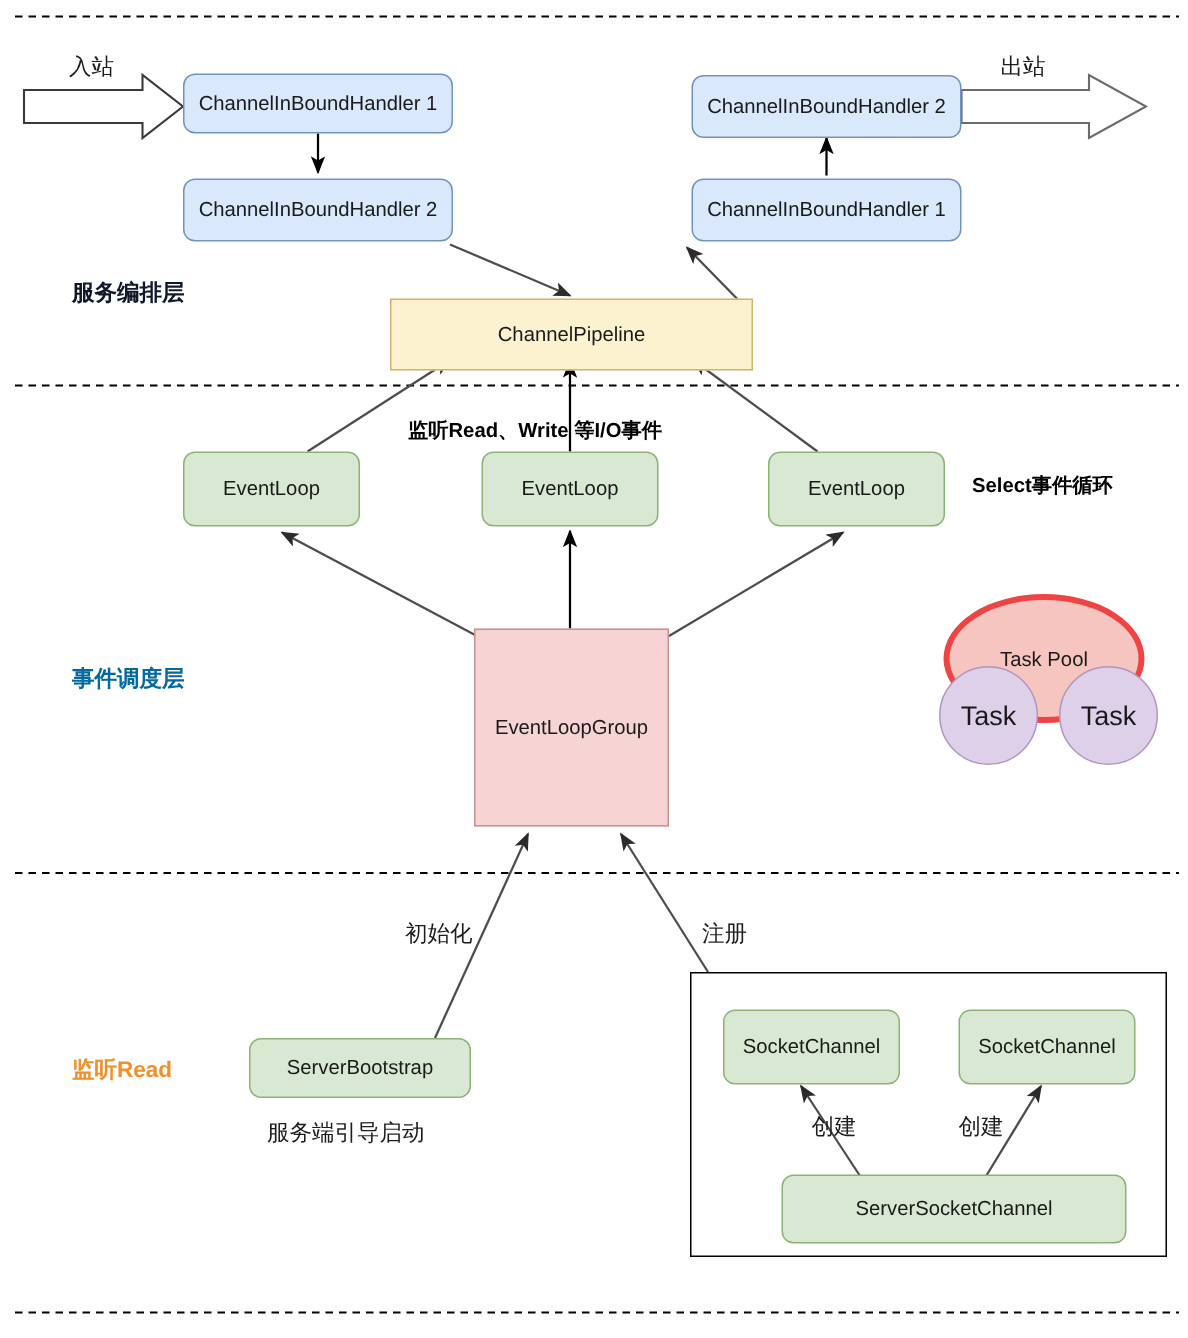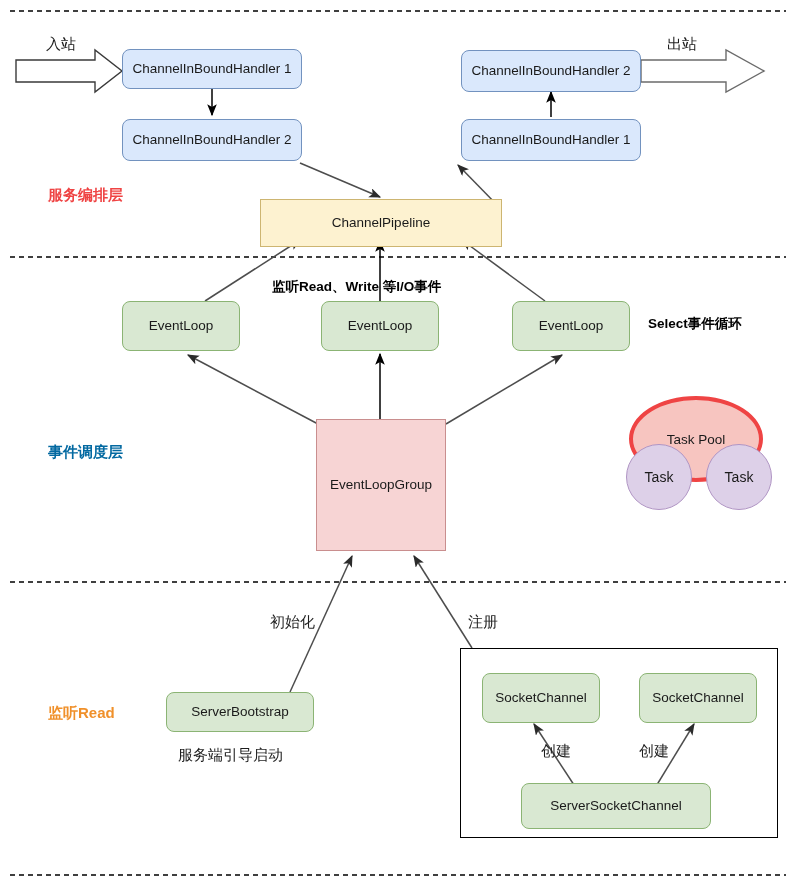--- a/index.html
+++ b/index.html
@@ -12,21 +12,21 @@
         line-height:1.25;}
   .blue{background:#dae8fc;border:1px solid #7292bf;border-radius:8px;}
   .yellow{background:#fdf2d0;border:1px solid #cdb571;}
   .green{background:#d9e8d2;border:1px solid #8bb474;border-radius:8px;}
   .pink{background:#f7d4d4;border:1px solid #c98e8e;}
   .plainbox{background:transparent;border:1.6px solid #000;}
 
   .pool{position:absolute;background:#f7c5c0;border:4px solid #ef4444;border-radius:50%;
         display:flex;align-items:center;justify-content:center;font-size:13.5px;color:#1a1a1a;}
   .task{position:absolute;background:#ddd0e8;border:1px solid #b095c4;border-radius:50%;
-        display:flex;align-items:center;justify-content:center;font-size:14px;color:#1a1a1a;}
+        display:flex;align-items:center;justify-content:center;font-size:18px;color:#1a1a1a;}
 
   .lbl{position:absolute;font-size:15px;color:#1d1d1d;white-space:nowrap;}
   .layerlbl{position:absolute;font-size:15px;font-weight:bold;white-space:nowrap;}
   .bold-lbl{position:absolute;font-size:13.5px;font-weight:bold;color:#000;white-space:nowrap;}
 </style>
 </head>
 <body>
 
 <div id="stage">
 
@@ -66,21 +66,21 @@
     <line x1="446" y1="424" x2="562" y2="355" stroke="#4d4d4d" stroke-width="1.5" marker-end="url(#ah)"></line>
 
     <line x1="290" y1="692" x2="352" y2="556" stroke="#4d4d4d" stroke-width="1.5" marker-end="url(#ah)"></line>
 
     <line x1="472" y1="648" x2="414" y2="556" stroke="#4d4d4d" stroke-width="1.5" marker-end="url(#ah)"></line>
 
     <line x1="576" y1="788" x2="534" y2="724" stroke="#4d4d4d" stroke-width="1.5" marker-end="url(#ah)"></line>
     <line x1="655" y1="788" x2="694" y2="724" stroke="#4d4d4d" stroke-width="1.5" marker-end="url(#ah)"></line>
   </svg>
 
-  <div class="layerlbl" style="left:48px;top:186px;color:#ef4444;">服务编排层</div>
+  <div class="layerlbl" style="left:48px;top:186px;color:#0f172a;">服务编排层</div>
   <div class="layerlbl" style="left:48px;top:443px;color:#0369a1;">事件调度层</div>
   <div class="layerlbl" style="left:48px;top:704px;color:#f0902a;">监听Read</div>
 
   <div class="lbl" style="left:46px;top:35px;">入站</div>
   <div class="lbl" style="left:667px;top:35px;">出站</div>
   <div class="bold-lbl" style="left:272px;top:278px;">监听Read、Write 等I/O事件</div>
   <div class="bold-lbl" style="left:648px;top:315px;">Select事件循环</div>
   <div class="lbl" style="left:270px;top:613px;">初始化</div>
   <div class="lbl" style="left:468px;top:613px;">注册</div>
   <div class="lbl" style="left:541px;top:742px;">创建</div>
@@ -104,15 +104,15 @@
   <div class="pool" style="left:629px;top:396px;width:126px;height:78px;">Task Pool</div>
   <div class="task" style="left:626px;top:444px;width:64px;height:64px;">Task</div>
   <div class="task" style="left:706px;top:444px;width:64px;height:64px;">Task</div>
 
   <div class="node green" style="left:166px;top:692px;width:148px;height:40px;">ServerBootstrap</div>
 
   <div class="plainbox" style="position:absolute;left:460px;top:648px;width:316px;height:188px;"></div>
 
   <div class="node green" style="left:482px;top:673px;width:118px;height:50px;">SocketChannel</div>
   <div class="node green" style="left:639px;top:673px;width:118px;height:50px;">SocketChannel</div>
-  <div class="node green" style="left:521px;top:783px;width:190px;height:46px;">ServerSocketChannel</div>
+  <div class="node green" style="left:521px;top:783px;width:230px;height:46px;">ServerSocketChannel</div>
 
 </div>
 
 </body></html>

